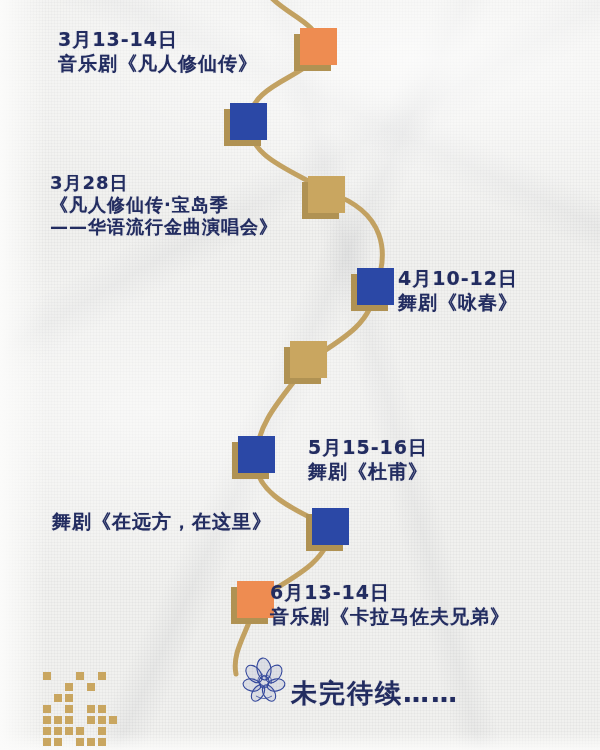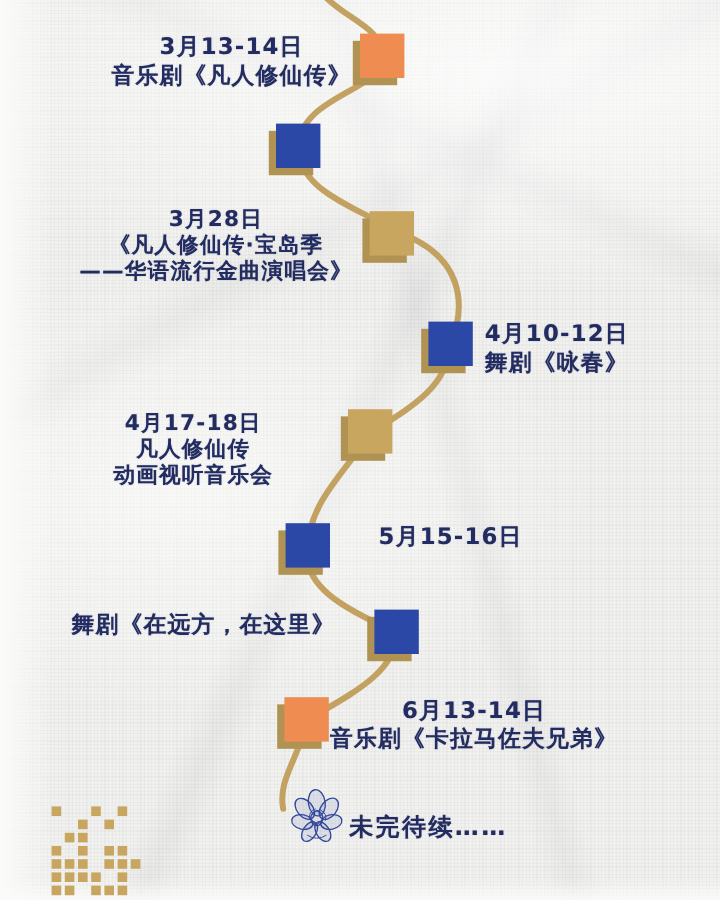--- a/index.html
+++ b/index.html
@@ -21,28 +21,28 @@
   }
   .timeline{position:absolute;left:0;top:0;pointer-events:none;}
   .timeline path{fill:none;stroke:var(--line);stroke-width:5;stroke-linecap:round;}
   .node{position:absolute;width:37px;height:37px;}
   .node-shadow{position:absolute;left:-6px;top:6px;width:37px;height:37px;background:var(--shadow);}
   .node-face{position:absolute;left:0;top:0;width:37px;height:37px;}
   .node-face.orange{background:var(--orange);}
   .node-face.blue{background:var(--blue);}
   .node-face.tan{background:var(--tan);}
   .label{
-    position:absolute;text-align:center;color:var(--text);
+    position:absolute;color:var(--text);
     font-weight:bold;font-size:19px;line-height:24px;letter-spacing:1px;
     text-shadow:0 0 1px rgba(34,44,96,.35);
     white-space:nowrap;
   }
   .label.tight{line-height:22px;font-size:18px;}
   .footer-label{
-    position:absolute;color:var(--text);font-weight:bold;font-size:20px;
+    position:absolute;color:var(--text);font-weight:bold;font-size:26px;
     letter-spacing:2px;text-shadow:0 0 1px rgba(34,44,96,.35);white-space:nowrap;
   }
   .flower{position:absolute;}
   .flower path,.flower ellipse,.flower circle{stroke:var(--flower);}
   .mosaic{position:absolute;left:43px;top:672px;width:80px;height:80px;}
   .mosaic .px{position:absolute;width:8px;height:8px;background:var(--tan);}
 </style>
 </head>
 <body>
 
@@ -104,28 +104,24 @@
     <div>3月28日</div>
     <div>《凡人修仙传·宝岛季</div>
     <div>——华语流行金曲演唱会》</div>
   </div>
 
   <div class="label" style="left:398px;top:266px;width:132px">
     <div>4月10-12日</div>
     <div>舞剧《咏春》</div>
   </div>
 
-  <div class="label tight" style="left:85px;top:342px;width:152px">
-    <div>4月17-18日</div>
-    <div>凡人修仙传</div>
-    <div>动画视听音乐会</div>
-  </div>
 
   <div class="label" style="left:308px;top:435px;width:135px">
     <div>5月15-16日</div>
+    <div>舞剧《杜甫》</div>
   </div>
 
   <div class="label" style="left:52px;top:509px;width:235px">
     <div>舞剧《在远方，在这里》</div>
   </div>
 
   <div class="label" style="left:270px;top:580px;width:250px">
     <div>6月13-14日</div>
     <div>音乐剧《卡拉马佐夫兄弟》</div>
   </div>

